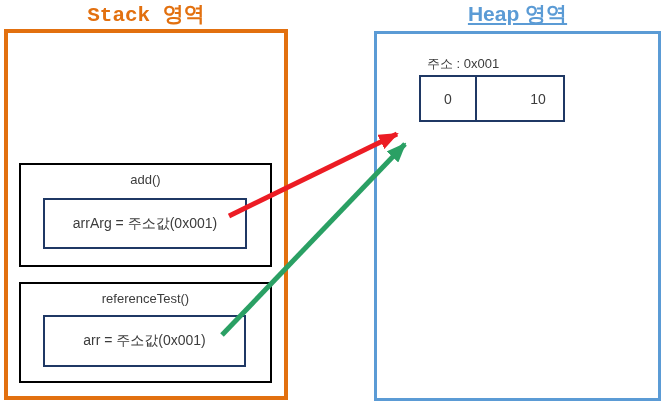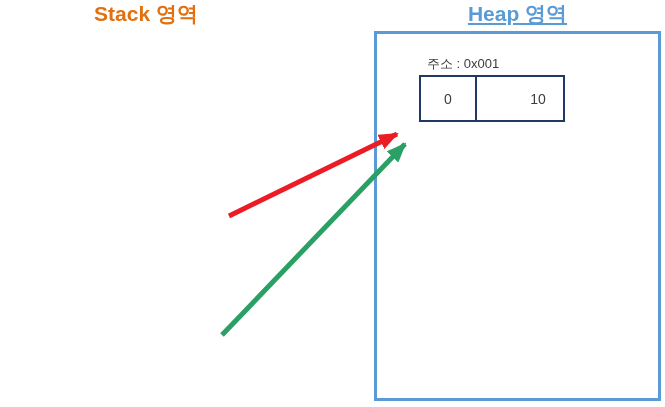--- a/index.html
+++ b/index.html
@@ -1,21 +1,21 @@
 <!DOCTYPE html>
 <html style="--stack-accent: #E2700F; --heap-accent: #5B9BD5; --value-border: #1F3864; --frame-border: #000000; --arrow-red: #EC1C24; --arrow-green: #2AA064;"><head>
 <meta charset="utf-8">
 <style>
   html,body{margin:0;padding:0;background:#ffffff;}
   .canvas{
     position:relative;width:665px;height:407px;background:#ffffff;
     font-family:"Liberation Sans","DejaVu Sans",sans-serif;color:#3c3c3c;overflow:hidden;
   }
   .title{position:absolute;top:0;font-size:21px;font-weight:bold;text-align:center;letter-spacing:0;}
-  .stack-title{left:4px;width:284px;color:var(--stack-accent);}
+  .stack-title{left:4px;width:284px;color:var(--stack-accent);font-family:Liberation Mono, monospace;}
   .heap-title{left:374px;width:287px;color:var(--heap-accent);text-decoration:underline;}
 
   .stack-box{
     position:absolute;left:4px;top:29px;width:284px;height:371px;
     border:4px solid var(--stack-accent);box-sizing:border-box;background:transparent;
   }
   .heap-box{
     position:absolute;left:374px;top:31px;width:287px;height:370px;
     border:3px solid var(--heap-accent);box-sizing:border-box;background:transparent;
   }
@@ -47,20 +47,37 @@
   .arrows{position:absolute;left:0;top:0;pointer-events:none;}
 </style>
 </head>
 <body>
 
 <div class="canvas">
 
   <div class="title stack-title">Stack 영역</div>
   <div class="title heap-title">Heap 영역</div>
 
+  <div class="stack-box">
+
+    <div class="frame frame-add">
+      <div class="frame-name">add()</div>
+      <div class="value-box">
+        <span>arrArg = 주소값(0x001)</span>
+      </div>
+    </div>
+
+    <div class="frame frame-ref">
+      <div class="frame-name">referenceTest()</div>
+      <div class="value-box">
+        <span>arr = 주소값(0x001)</span>
+      </div>
+    </div>
+
+  </div>
 
   <div class="heap-box">
     <div class="heap-label">주소 : 0x001</div>
     <div class="heap-table">
       <div class="cell cell0">0</div>
       <div class="cell cell1">10</div>
     </div>
   </div>
 
   <svg class="arrows" width="665" height="407" viewBox="0 0 665 407">

